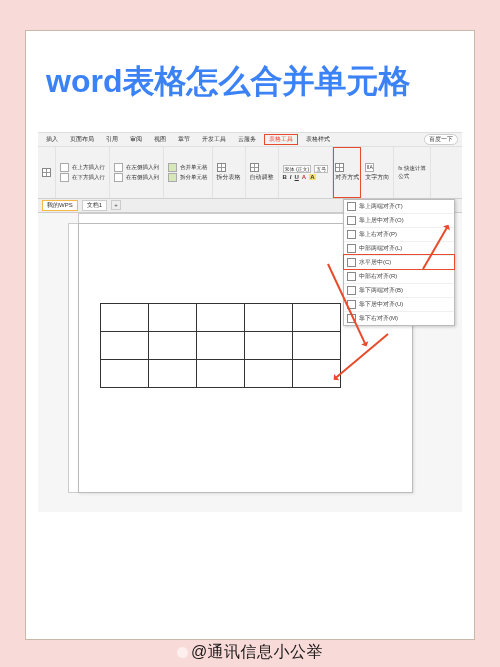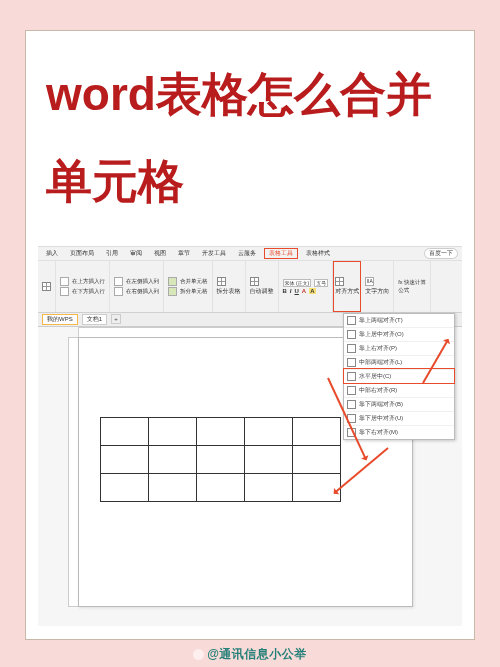--- a/index.html
+++ b/index.html
@@ -14,23 +14,23 @@
     position: absolute;
     top: 30px;
     left: 25px;
     width: 450px;
     height: 610px;
     background: #ffffff;
     border: 1px solid #c8b8a8;
     padding: 20px 12px 10px 12px;
   }
   .headline {
-    font-size: 46px;
+    font-size: 32px;
     font-weight: 900;
-    color: #b91c1c;
+    color: #3b82f6;
     line-height: 1.9;
     margin-bottom: 20px;
     padding-left: 8px;
   }
   .screenshot {
     width: 100%;
     height: 380px;
     background: #f6f6f6;
     border-top: 1px solid #ddd;
     position: relative;
@@ -132,21 +132,21 @@
     position:absolute;
     top: 170px;
     left: 62px;
     border-collapse:collapse;
   }
   .tbl td { border:1px solid #333; width:48px; height:28px; }
   
   .ruler { position:absolute; top:80px; left:40px; width:335px; height:10px; background:#fff; border:1px solid #ccc; border-bottom:none; z-index:1;}
   .ruler-v { position:absolute; top:90px; left:30px; width:10px; height:270px; background:#fff; border:1px solid #ccc; border-right:none;}
   
-  .watermark { position:absolute; bottom:4px; left:0; width:100%; text-align:center; font-size:12px; color:#0f766e; opacity:0.9; letter-spacing:0.5px;font-weight:bold; }
+  .watermark { position:absolute; bottom:4px; left:0; width:100%; text-align:center; font-size:16px; color:#000000; opacity:0.9; letter-spacing:0.5px; }
   .wm-icon { display:inline-block; width:11px; height:11px; background:#fff; border-radius:50%; opacity:0.6; vertical-align:middle; margin-right:3px;}
 </style>
 </head>
 <body>
 
 <div class="card">
   <div class="headline">word表格怎么合并单元格</div>
 
   <div class="screenshot">
 

